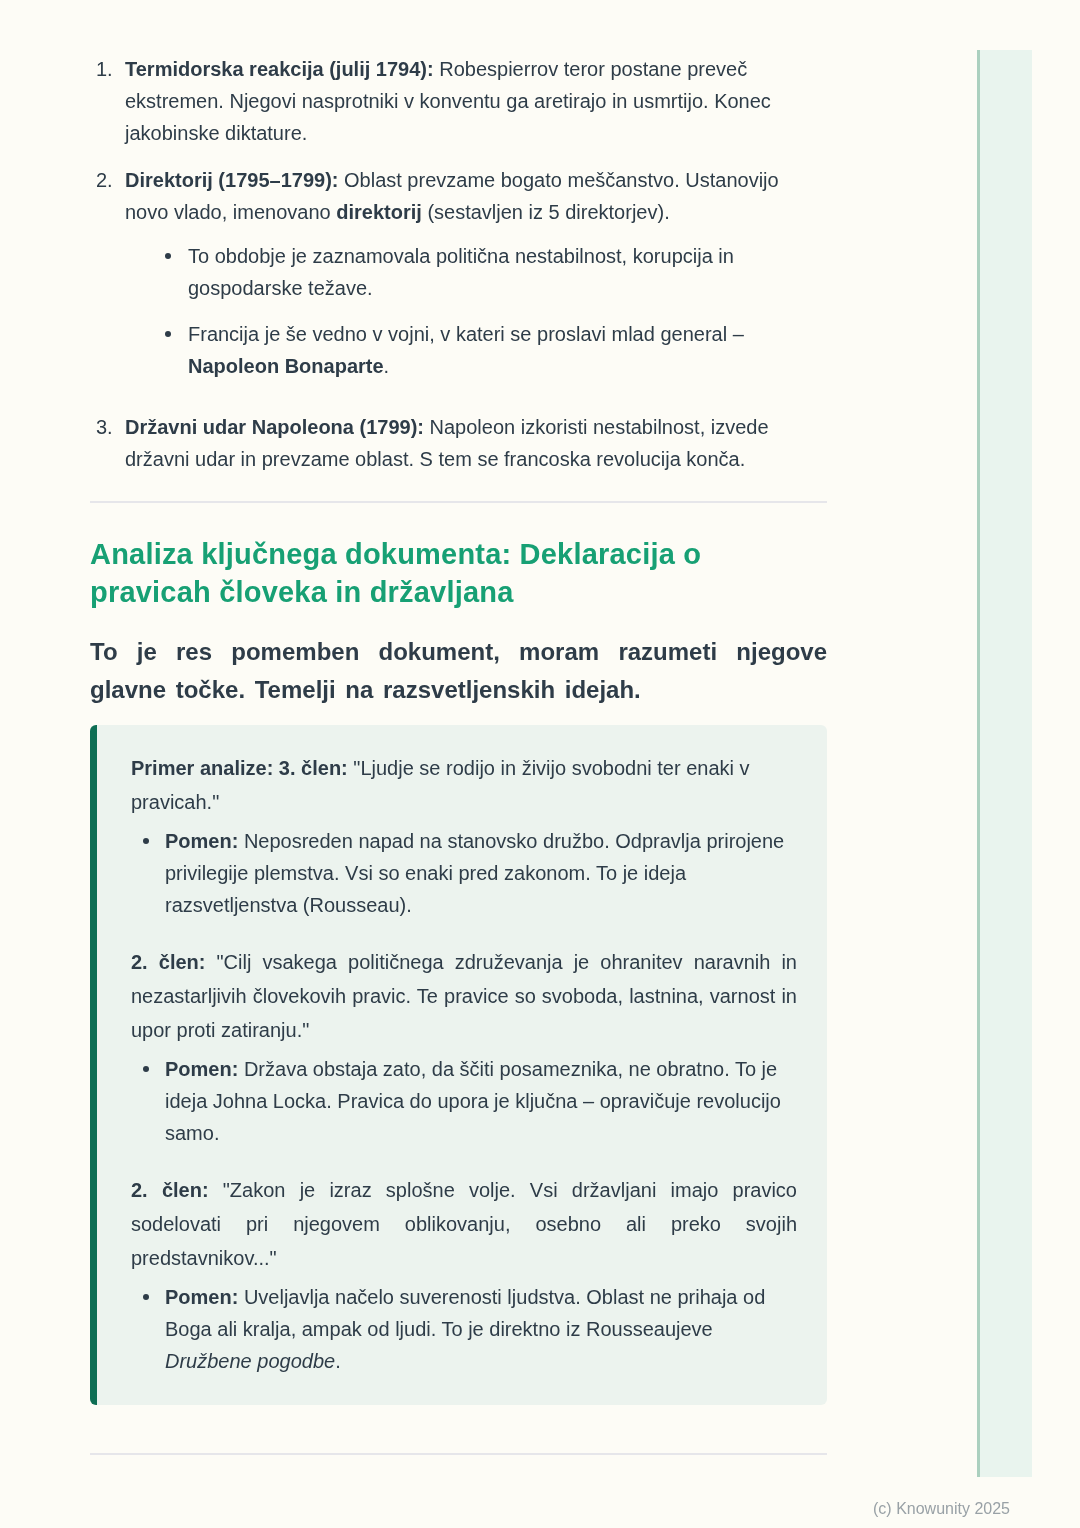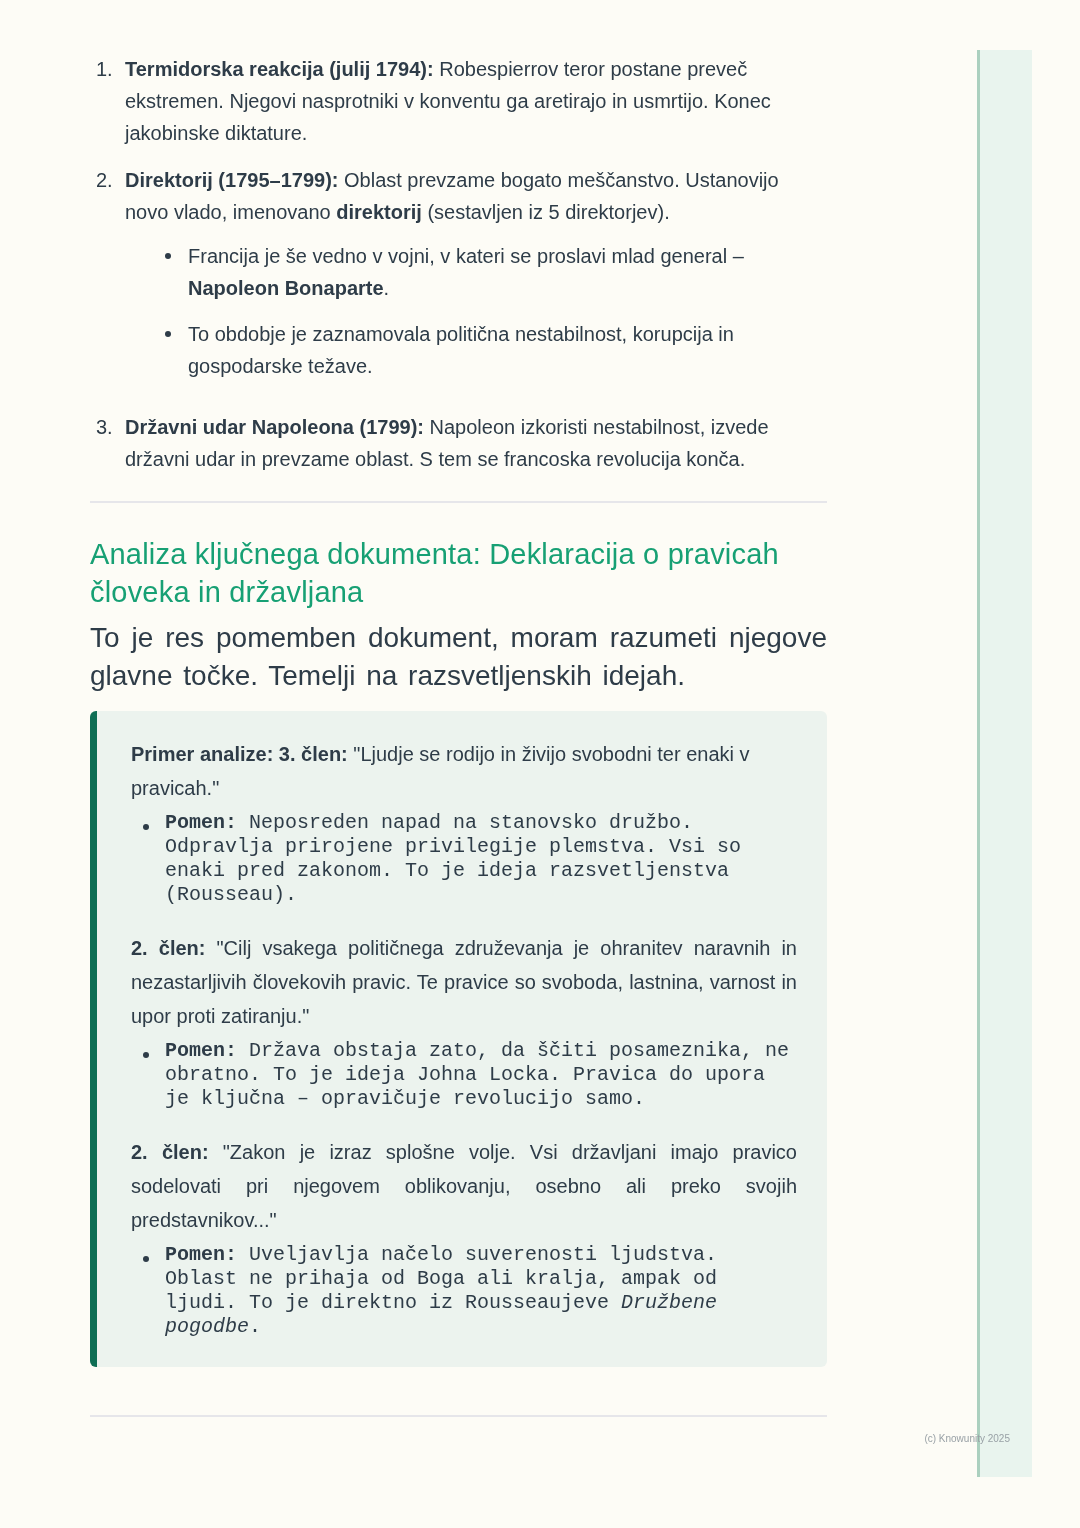--- a/index.html
+++ b/index.html
@@ -53,56 +53,57 @@
     content:"";position:absolute;left:7px;top:13px;
     width:6px;height:6px;border-radius:50%;background:var(--text);
   }
 
   .divider{border:none;border-top:2px solid var(--divider);height:0;}
   .divider.top{margin-top:26px;}
   .divider.bottom{margin-top:48px;width:737px;}
 
   .heading{
     margin-top:32px;
-    font-size:29px;line-height:38px;font-weight:400;
+    font-size:29px;line-height:38px;font-weight:700;
     color:var(--accent-green);
     letter-spacing:0.2px;
   }
 
   .intro{
-    margin-top:8px;
-    font-size:28px;line-height:38px;
+    margin-top:22px;
+    font-size:24px;line-height:38px;
     text-align:justify;
     word-spacing:3px;
+    font-weight:bold;
   }
 
   
   .callout{
     margin-top:16px;
     background:var(--callout-bg);
     border-left:7px solid var(--callout-border);
     border-radius:6px;
     padding:26px 30px 28px 34px;
     font-size:20px;
   }
   .callout .cpara{line-height:34px;}
   .callout .cpara.justify{text-align:justify;}
   .callout .cblock{margin-top:24px;}
   .callout .cblock:first-child{margin-top:0;}
-  .cbullets{list-style:none;margin:6px 0 0 4px;line-height:24px;font-family:Liberation Mono, monospace;}
+  .cbullets{list-style:none;margin:6px 0 0 4px;line-height:32px;}
   .cbullets li{position:relative;padding-left:30px;}
   .cbullets li::before{
     content:"";position:absolute;left:8px;top:13px;
     width:6px;height:6px;border-radius:50%;background:var(--text);
   }
 
   .copyright{
     position:absolute;
-    top:1430px;right:70px;
-    font-size:10px;line-height:18px;
+    top:1500px;right:70px;
+    font-size:16px;line-height:18px;
     color:var(--muted);
     z-index:3;
   }
 </style>
 </head>
 <body>
 
 <div class="canvas">
 
   <div class="strip"></div>
@@ -114,22 +115,22 @@
       <div class="oitem">
         <div class="onum">1.</div>
         <div class="obody"><span class="b">Termidorska reakcija (julij 1794):</span><span> Robespierrov teror postane preveč ekstremen. Njegovi nasprotniki v konventu ga aretirajo in usmrtijo. Konec jakobinske diktature.</span></div>
       </div>
 
       <div class="oitem">
         <div class="onum">2.</div>
         <div class="obody">
           <div><span class="b">Direktorij (1795–1799):</span><span> Oblast prevzame bogato meščanstvo. Ustanovijo novo vlado, imenovano </span><span class="b">direktorij</span><span> (sestavljen iz 5 direktorjev).</span></div>
           <ul class="sublist">
+            <li><span>To obdobje je zaznamovala politična nestabilnost, korupcija in gospodarske težave.</span></li>
             <li><span>Francija je še vedno v vojni, v kateri se proslavi mlad general – </span><span class="b">Napoleon Bonaparte</span><span>.</span></li>
-            <li><span>To obdobje je zaznamovala politična nestabilnost, korupcija in gospodarske težave.</span></li>
           </ul>
         </div>
       </div>
 
       <div class="oitem">
         <div class="onum">3.</div>
         <div class="obody"><span class="b">Državni udar Napoleona (1799):</span><span> Napoleon izkoristi nestabilnost, izvede državni udar in prevzame oblast. S tem se francoska revolucija konča.</span></div>
       </div>
 
     </div>

